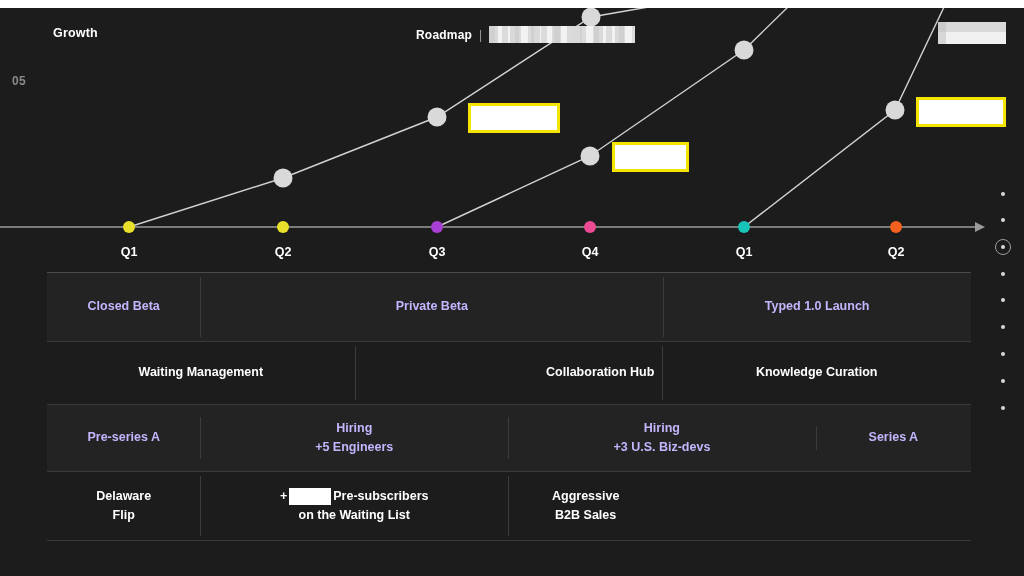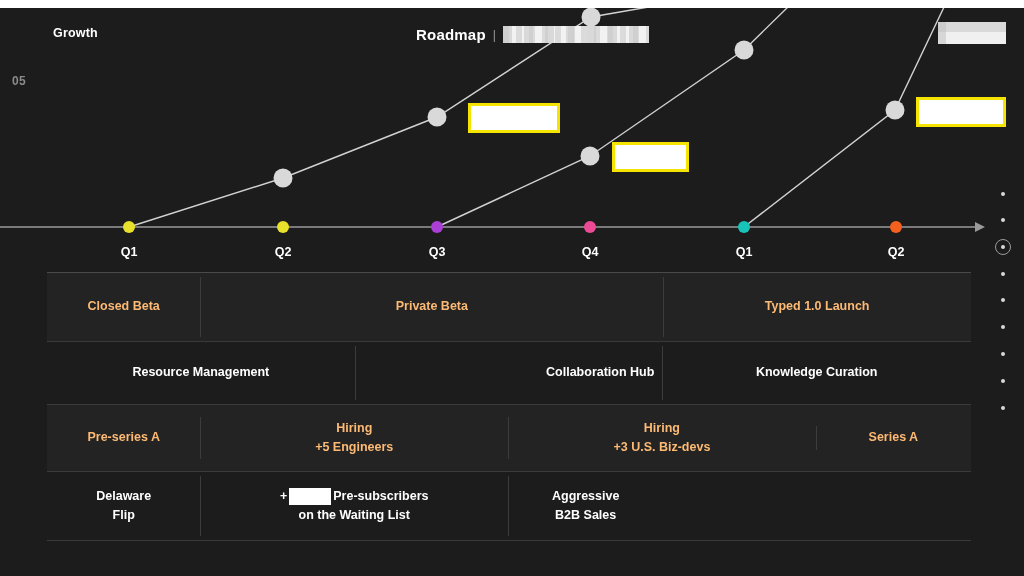--- a/index.html
+++ b/index.html
@@ -21,21 +21,21 @@
   .header { position:absolute; left:0; top:18px; width:1024px; height:34px; z-index:25; }
   .hdr-num {
     position:absolute; left:12px; top:8px;
     font-size:12px; font-weight:700; color:#8a8a8a; letter-spacing:.3px;margin-top:48px;
   }
   .hdr-title {
     position:absolute; left:53px; top:8px;
     font-size:12.5px; font-weight:700; color:#ffffff; letter-spacing:.2px;
   }
   .hdr-center { position:absolute; left:416px; top:8px; display:flex; align-items:center; gap:7px; }
-  .hdr-roadmap { font-size:15px; font-weight:700; color:#ffffff; letter-spacing:.2px; }
+  .hdr-roadmap { font-size:12px; font-weight:700; color:#ffffff; letter-spacing:.2px; }
   .hdr-sep { color:#9a9a9a; font-size:12px; font-weight:400; }
   .redact {
     display:inline-block; background:#f2f2f2;
     background-image:
       linear-gradient(90deg, rgba(200,200,200,.55) 0 6px, rgba(255,255,255,0) 6px 13px),
       linear-gradient(90deg, rgba(170,170,170,.35) 0 9px, rgba(255,255,255,0) 9px 21px);
     background-size: 13px 100%, 21px 100%;
   }
   .redact-hdr { width:146px; height:17px; }
   .redact-topright { position:absolute; right:18px; top:22px; width:68px; height:22px; z-index:25;
@@ -67,21 +67,21 @@
   .trow.dark  { background:#1c1c1c; }
   .rule { width:100%; height:1px; background:#4a4a4a; }
   .rule.thin { background:#3a3a3a; }
   .tcell {
     display:flex; flex-direction:column; align-items:center; justify-content:center;
     text-align:center; padding:6px 8px; position:relative;
   }
   .tcell + .tcell::before {
     content:""; position:absolute; left:0; top:4px; bottom:4px; width:1px; background:#3c3c3c;
   }
-  .t-dim  { font-size:12.5px; font-weight:700; color:#fdba74; line-height:1.55; }
+  .t-dim  { font-size:12.5px; font-weight:700; color:#c4b5fd; line-height:1.55; }
   .t-bold { font-size:12.5px; font-weight:700; color:#ffffff; line-height:1.55; }
   .r1 { height:68px; }
   .r2 { height:62px; }
   .r3 { height:66px;align-items:center; }
   .r4 { height:68px; }
   .inline-redact {
     display:inline-block; vertical-align:middle;
     width:42px; height:17px; background:#ffffff; margin:0 2px;
   }
   .line-wrap { display:flex; align-items:center; justify-content:center; }
@@ -158,21 +158,21 @@
           <div class="tcell" style="width: 50.1%;">
             <div class="t-dim">Private Beta</div>
           </div>
           <div class="tcell" style="width: 33.3%;">
             <div class="t-dim">Typed 1.0 Launch</div>
           </div>
         </div>
         <div class="rule thin"></div>
         <div class="trow dark r2">
           <div class="tcell" style="width: 33.3%;">
-            <div class="t-bold">Resource Management</div>
+            <div class="t-bold">Waiting Management</div>
           </div>
           <div class="tcell" style="width: 33.3%; align-items: flex-end;">
             <div class="t-bold">Collaboration Hub</div>
           </div>
           <div class="tcell" style="width: 33.4%;">
             <div class="t-bold">Knowledge Curation</div>
           </div>
         </div>
         <div class="rule thin"></div>
         <div class="trow shade r3">

